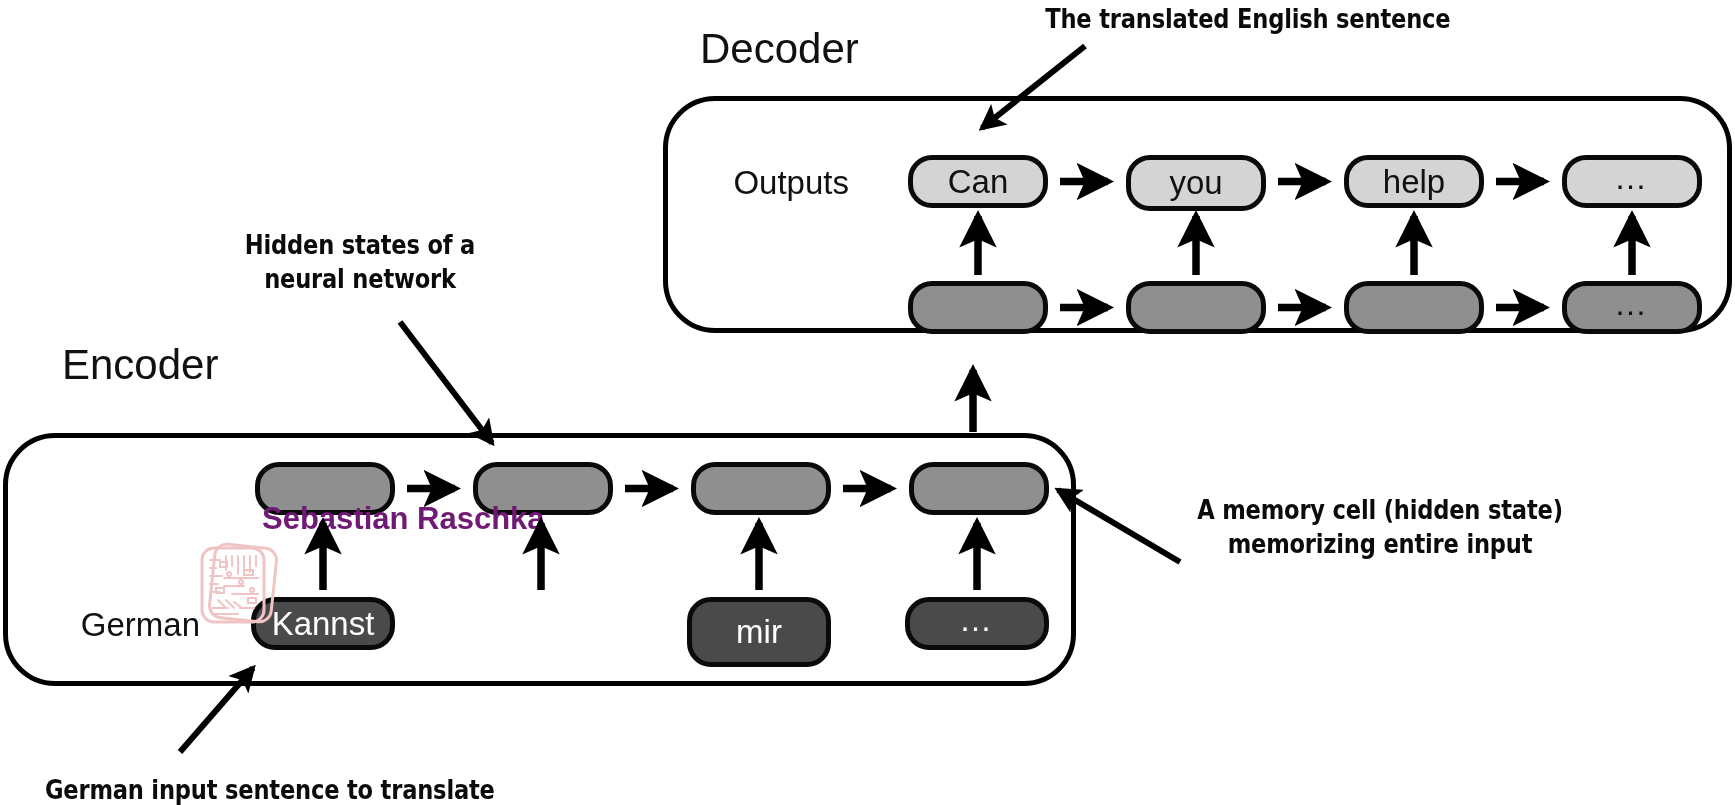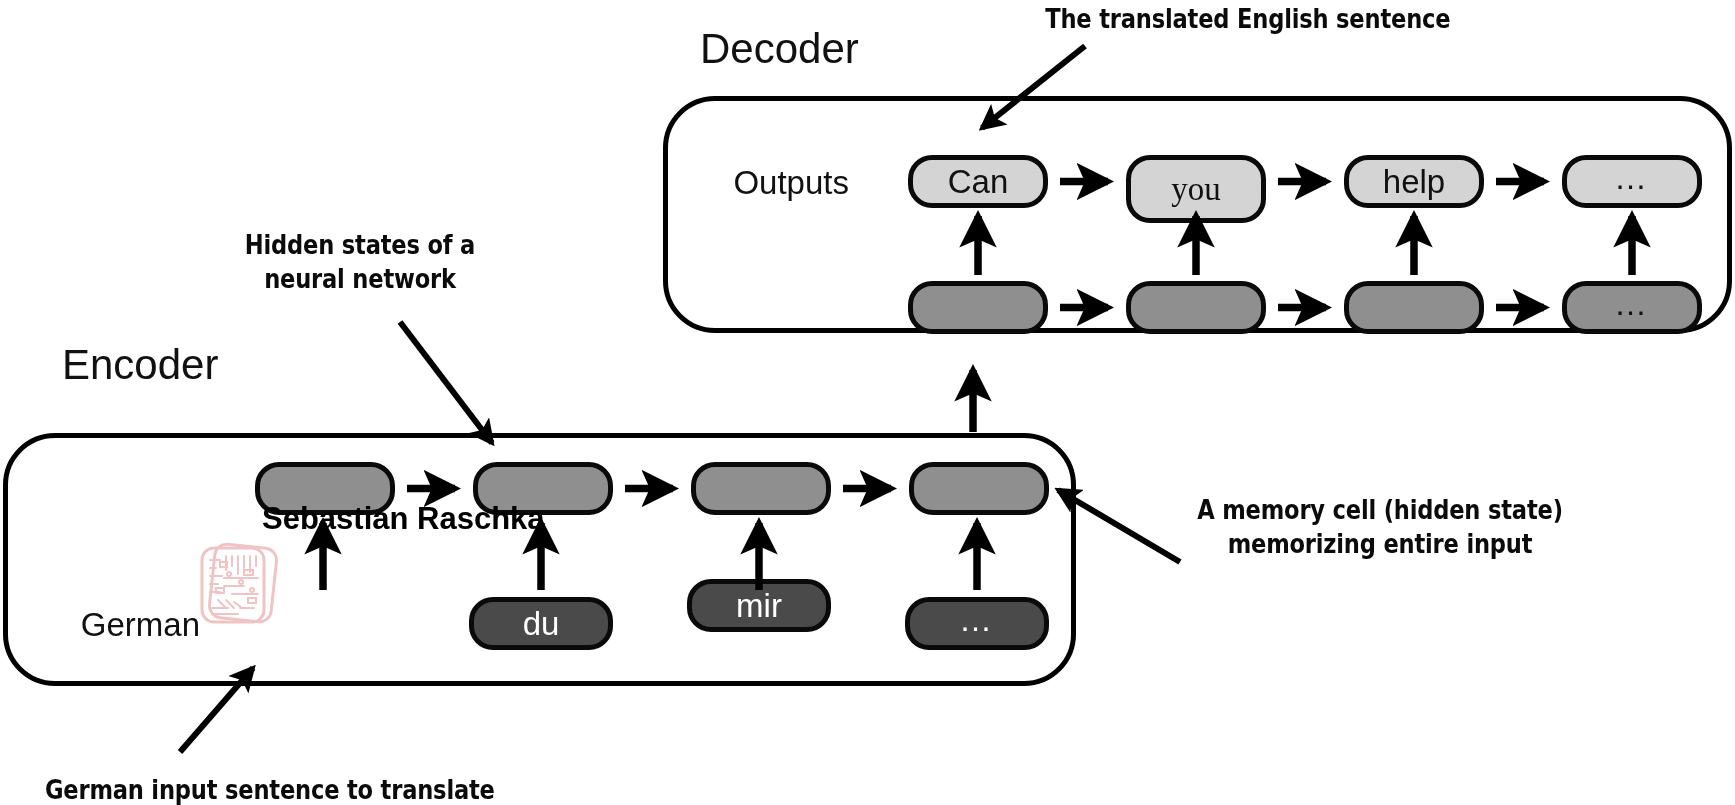--- a/index.html
+++ b/index.html
@@ -29,34 +29,34 @@
   .annot{position:absolute;font-family:"DejaVu Sans Condensed","Liberation Sans Narrow","Liberation Sans",sans-serif;
          font-weight:700;font-size:27px;line-height:34px;color:#0b0b0b;white-space:nowrap;
          letter-spacing:-0.2px;transform:scaleX(0.93);}
   .annot.ctr{text-align:center;}
 
   
   svg.arrows{position:absolute;left:0;top:0;width:1735px;height:805px;overflow:visible;pointer-events:none;}
 
   
   .wm{position:absolute;pointer-events:none;}
-  .wm-text{position:absolute;color:#000000;font-size:31px;line-height:31px;white-space:nowrap;font-weight:700;}
+  .wm-text{position:absolute;color:#701a75;font-size:31px;line-height:31px;white-space:nowrap;font-weight:700;}
 </style>
 </head>
 <body>
 
 <div id="stage">
 
   <div class="group-label" style="left:700px;top:28px;">Decoder</div>
   <div class="group-box" style="left:663px;top:96px;width:1069px;height:237px;"></div>
 
   <div class="row-label" style="left:639px;top:166px;width:210px;">Outputs</div>
 
   <div class="cell cell-out" style="left:908px;top:155px;width:140px;height:53px;">Can</div>
-  <div class="cell cell-out" style="left:1126px;top:155px;width:140px;height:68px;font-family:Liberation Serif, serif;">you</div>
+  <div class="cell cell-out" style="left:1126px;top:155px;width:140px;height:56px;">you</div>
   <div class="cell cell-out" style="left:1344px;top:155px;width:140px;height:53px;">help</div>
   <div class="cell cell-out" style="left:1562px;top:155px;width:140px;height:53px;">
     <span class="dots">…</span>
   </div>
 
   <div class="cell cell-hidden" style="left:908px;top:281px;width:140px;height:53px;"></div>
   <div class="cell cell-hidden" style="left:1126px;top:281px;width:140px;height:53px;"></div>
   <div class="cell cell-hidden" style="left:1344px;top:281px;width:140px;height:53px;"></div>
   <div class="cell cell-hidden" style="left:1562px;top:281px;width:140px;height:53px;">
     <span class="dots">…</span>
@@ -65,22 +65,22 @@
   <div class="group-label" style="left:62px;top:344px;">Encoder</div>
   <div class="group-box" style="left:3px;top:433px;width:1073px;height:253px;"></div>
 
   <div class="row-label" style="left:40px;top:608px;width:160px;">German</div>
 
   <div class="cell cell-hidden" style="left:255px;top:462px;width:140px;height:53px;"></div>
   <div class="cell cell-hidden" style="left:473px;top:462px;width:140px;height:53px;"></div>
   <div class="cell cell-hidden" style="left:691px;top:462px;width:140px;height:53px;"></div>
   <div class="cell cell-hidden" style="left:909px;top:462px;width:140px;height:53px;"></div>
 
-  <div class="cell cell-in" style="left:469px;top:597px;width:144px;height:53px;">du</div>
-  <div class="cell cell-in" style="left:687px;top:579px;width:144px;height:53px;">mir</div>
+  <div class="cell cell-in" style="left:251px;top:597px;width:144px;height:53px;">Kannst</div>
+  <div class="cell cell-in" style="left:687px;top:597px;width:144px;height:70px;">mir</div>
   <div class="cell cell-in" style="left:905px;top:597px;width:144px;height:53px;">
     <span class="dots">…</span>
   </div>
 
   <div class="wm" style="left:196px;top:540px;">
     <svg width="92" height="92" viewBox="0 0 92 92" aria-hidden="true">
       <g stroke="#f0c4c4" stroke-width="3" fill="none">
         <rect x="16" y="6" width="62" height="74" rx="12" transform="rotate(6 47 43)"></rect>
         <rect x="6" y="8" width="62" height="74" rx="12"></rect>
       </g>

